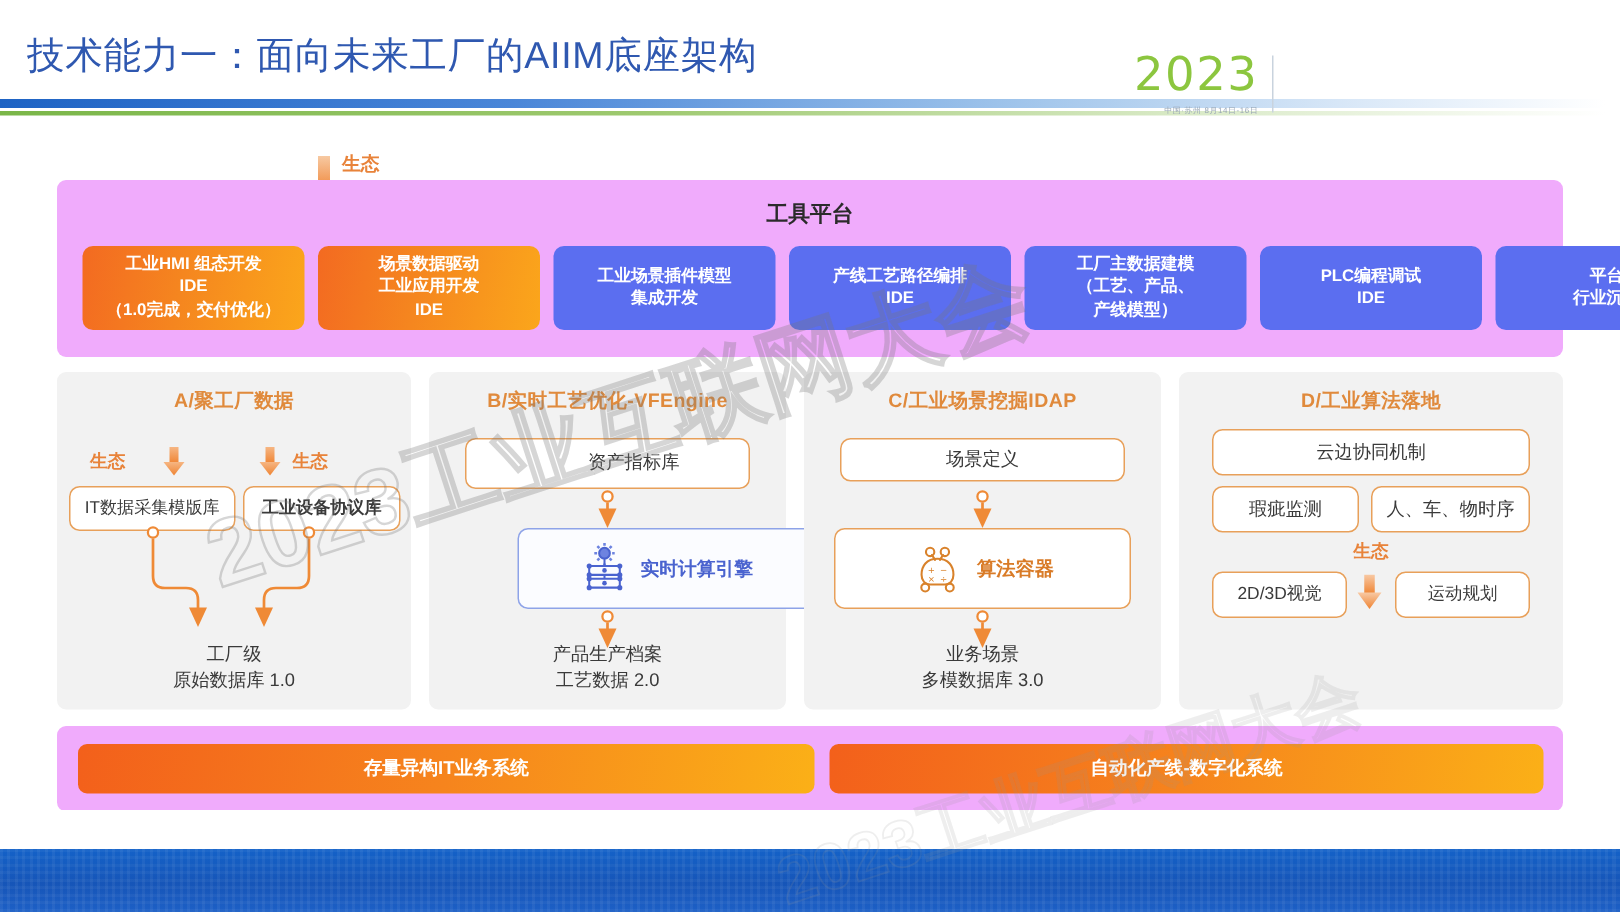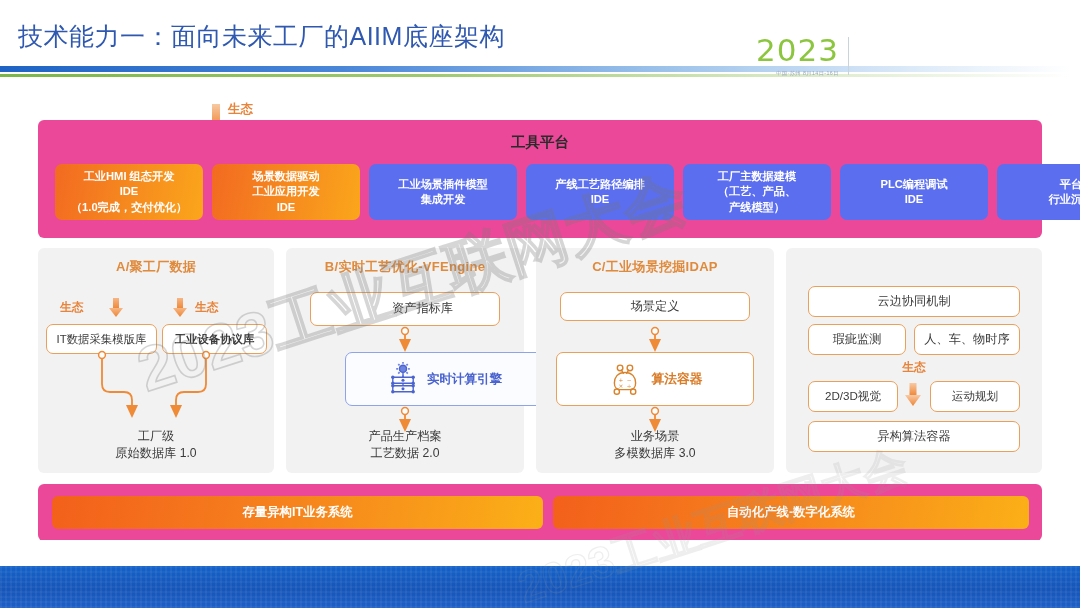--- a/index.html
+++ b/index.html
@@ -43,21 +43,21 @@
   .logo-left { display: flex; flex-direction: column; align-items: flex-end; padding-right: 9px; }
   .logo-sub-cn { font-size: 5.3px; color: #9aa7b5; letter-spacing: .4px; margin-top: 4px; white-space: nowrap; }
   .logo-divider { width: 1px; height: 38px; background: #c9d3de; }
   .logo-right { display: flex; flex-direction: column; padding-left: 10px; }
   .logo-main { font-size: 22px; color: #2f6fc4; letter-spacing: 7px; font-weight: bold; line-height: 1.05; }
   .logo-eng { font-size: 6.6px; color: #8fa6be; letter-spacing: 3.1px; margin-top: 2px; }
   .logo-slogan { font-size: 7.4px; color: #4a7fc1; letter-spacing: .7px; margin-top: 3px; white-space: nowrap; }
 
   
   .panel {
-    position: absolute; background: #ec4899; border-radius: 6px;
+    position: absolute; background: #f0abfc; border-radius: 6px;
   }
   
   .tools { left: 38px; top: 120px; width: 1004px; height: 118px; }
   .tools-title {
     position: absolute; left: 0; right: 0; top: 13px; text-align: center;
     font-size: 14.5px; color: #2b2b2b; font-weight: bold;
   }
   .tool-row { position: absolute; left: 17px; top: 44px; display: flex; gap: 9px; }
   .tool-box {
     width: 148px; height: 56px; border-radius: 7px;
@@ -347,20 +347,21 @@
       <polygon points="119,26 113,13 125,13" fill="#ef8a36"></polygon>
     </svg>
 
     <div class="cloud" style="left:34px; top:180px; width:170px;">
       <div>业务场景</div>
       <div>多模数据库 3.0</div>
     </div>
   </div>
 
   <div class="col colD">
+    <div class="col-title">D/工业算法落地</div>
 
     <div class="obox" style="left:22px; top:38px; width:212px; height:31px;">云边协同机制</div>
 
     <div class="obox" style="left:22px; top:76px; width:98px; height:31px;text-align:right;">瑕疵监测</div>
     <div class="obox" style="left:128px; top:76px; width:106px; height:31px;">人、车、物时序</div>
 
     <div class="eco-lbl" style="left:0; right:0; top:112px; text-align:center;">生态</div>
 
     <div class="obox" style="left:22px; top:133px; width:90px; height:31px; font-size:11.6px;">2D/3D视觉</div>
     <svg style="position:absolute; left:118px; top:135px;" width="18" height="24" viewBox="0 0 18 24">
@@ -368,21 +369,20 @@
           <linearGradient id="ag3" x1="0" y1="0" x2="0" y2="1">
             <stop offset="0%" stop-color="#f8c9a4"></stop>
             <stop offset="100%" stop-color="#ef8433"></stop>
           </linearGradient>
         </defs>
       <rect x="5.5" y="0" width="7" height="13" fill="url(#ag3)"></rect>
       <polygon points="9,23 1,12 17,12" fill="url(#ag3)"></polygon>
     </svg>
     <div class="obox" style="left:144px; top:133px; width:90px; height:31px; font-size:11.6px;">运动规划</div>
 
-    <div class="obox" style="left:22px; top:173px; width:212px; height:31px;">异构算法容器</div>
   </div>
 
   <div class="panel bottom-panel">
     <div class="bbar bbar1">存量异构IT业务系统</div>
     <div class="bbar bbar2">自动化产线-数字化系统</div>
   </div>
 
   <div class="watermark2">2023工业互联网大会</div>
   <div class="watermark">2023工业互联网大会</div>
 

